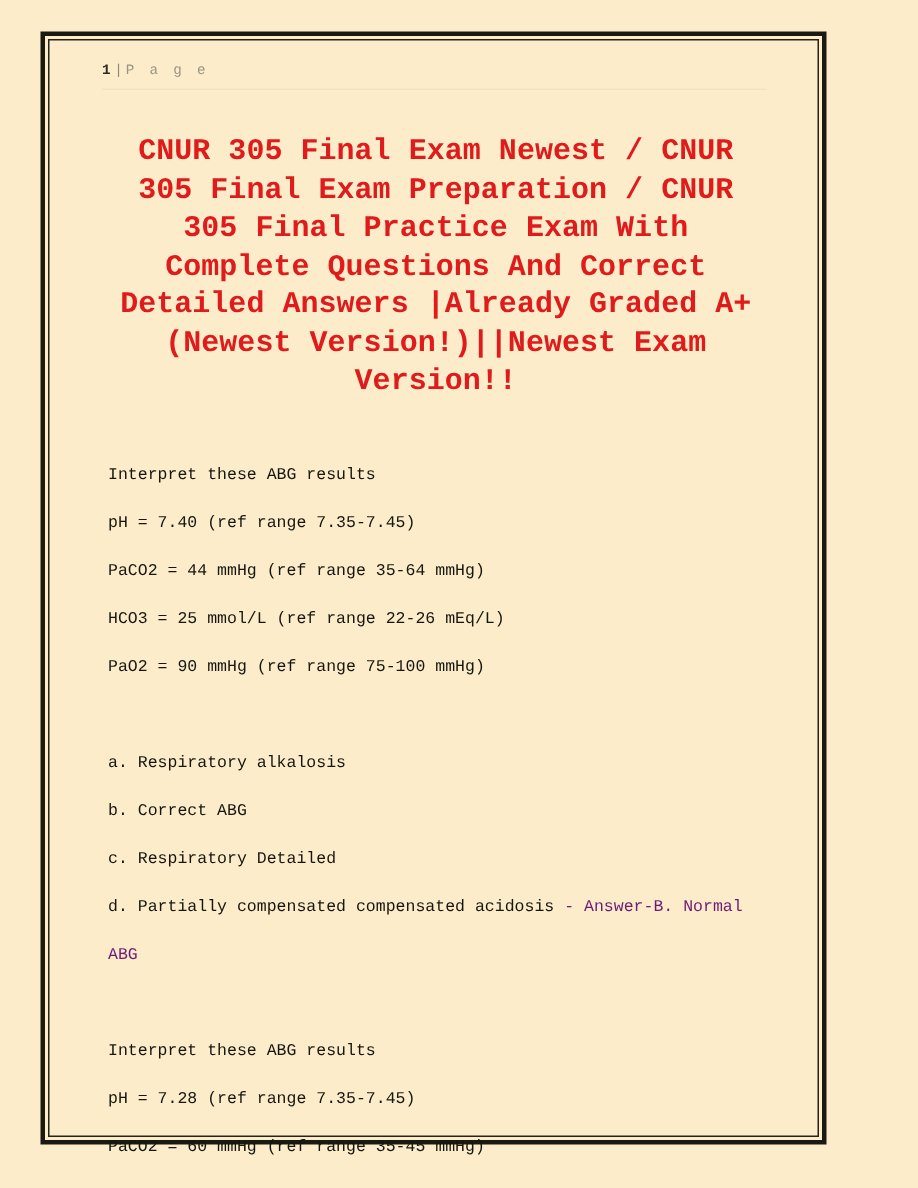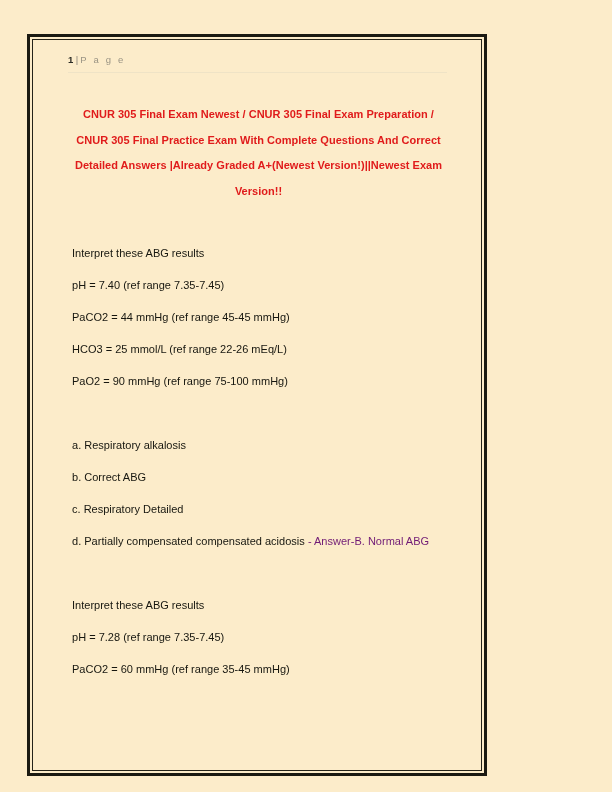--- a/index.html
+++ b/index.html
@@ -11,26 +11,27 @@
     height: 792px;
     background: #fcecca;
     font-family: "Liberation Sans", sans-serif;
     overflow: hidden;
   }
 
   
   #page-frame {
     position: absolute;
     left: 27px;
-    top: 34px;
-    width: 460px;
+    top: 21px;
+    width: 524px;
     height: 742px;
     box-sizing: border-box;
     border: 3px solid #1b1a12;
     background: #fcecca;
+    font-family: Liberation Mono, monospace;
   }
   #page-frame-inner {
     position: absolute;
     left: 2px;
     top: 2px;
     right: 2px;
     bottom: 2px;
     box-sizing: border-box;
     border: 1px solid #25231a;
     background: #fcecca;
@@ -72,21 +73,21 @@
     margin-top: 3px;
     margin-right: 4px;
   }
 
   
   .doc-title {
     margin: 0;
     padding: 29px 8px 0 6px;
     text-align: center;
     color: #e01b1b;
-    font-size: 11px;
+    font-size: 20px;
     font-weight: bold;
     line-height: 25.5px;
     letter-spacing: 0.02px;
   }
 
   
   .body-block {
     padding-top: 33px;
     padding-left: 4px;
   }
@@ -115,21 +116,21 @@
         <span class="pg-num">1</span><span class="pg-sep">|</span><span class="pg-word">P a g e</span>
       </div>
       <div class="header-rule"></div>
 
       <h1 class="doc-title">CNUR 305 Final Exam Newest / CNUR 305 Final Exam Preparation / CNUR 305 Final Practice Exam With Complete Questions And Correct Detailed Answers |Already Graded A+(Newest Version!)||Newest Exam Version!!</h1>
 
       <div class="body-block">
 
         <p class="para">Interpret these ABG results</p>
         <p class="para">pH = 7.40 (ref range 7.35-7.45)</p>
-        <p class="para">PaCO2 = 44 mmHg (ref range 45-45 mmHg)</p>
+        <p class="para">PaCO2 = 44 mmHg (ref range 35-64 mmHg)</p>
         <p class="para">HCO3 = 25 mmol/L (ref range 22-26 mEq/L)</p>
         <p class="para">PaO2 = 90 mmHg (ref range 75-100 mmHg)</p>
 
         <div class="spacer"></div>
 
         <p class="para">a. Respiratory alkalosis</p>
         <p class="para">b. Correct ABG</p>
         <p class="para">c. Respiratory Detailed</p>
         <p class="para"><span>d. Partially compensated compensated acidosis</span><span class="answer"> - Answer-B. Normal ABG</span></p>
 

